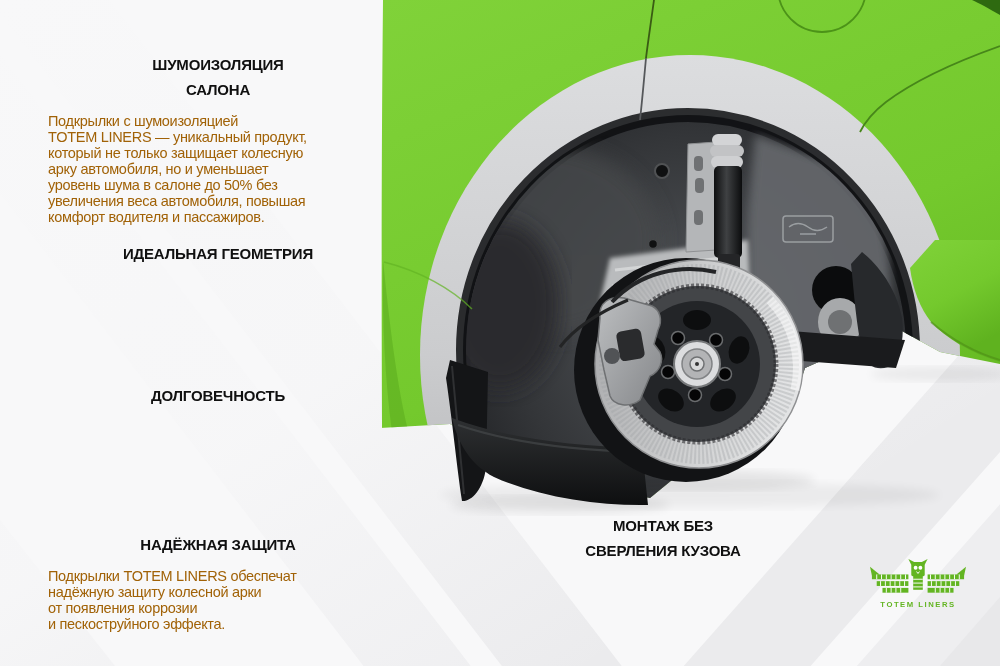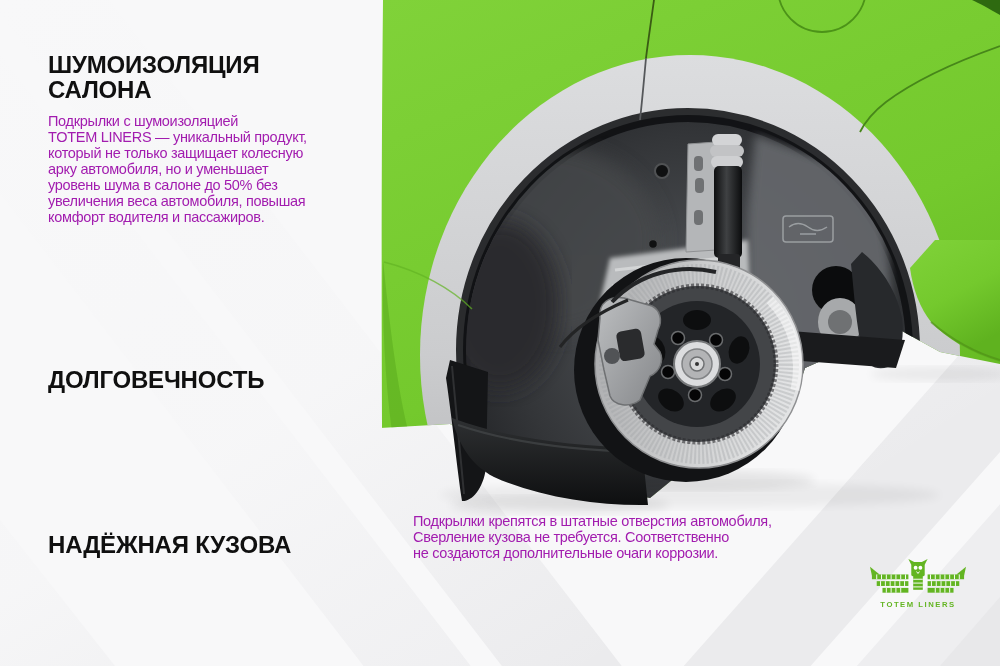--- a/index.html
+++ b/index.html
@@ -5,31 +5,31 @@
   html,body{margin:0;padding:0;background:#d8d8d8;}
   #card{
     position:relative;width:1000px;height:666px;overflow:hidden;
     background:#f8f8f9;
     font-family:"Liberation Sans","DejaVu Sans",sans-serif;
   }
   svg{display:block;}
   .bg-svg,.photo-svg{position:absolute;left:0;top:0;}
   .section{position:absolute;z-index:3;}
   .section h2{
-    margin:0 0 11px 0;font-size:24px;line-height:25px;font-weight:bold;
-    color:#101010;letter-spacing:-0.2px;white-space:pre-line;
+    margin:0 0 11px 0;font-size:15px;line-height:25px;font-weight:bold;
+    color:#101010;letter-spacing:-0.2px;white-space:pre-line;text-align:center;
   }
   .section p{
-    margin:0;font-size:14.5px;line-height:16px;color:#a21caf;
+    margin:0;font-size:14.5px;line-height:16px;color:#a16207;
     letter-spacing:-0.3px;white-space:pre-line;
   }
   .col{left:48px;width:340px;}
   #sec-noise{top:52px;}
   #sec-geometry{top:241px;}
-  #sec-durability{top:367px;}
+  #sec-durability{top:383px;}
   #sec-protection{top:532px;}
   #sec-mounting{left:413px;top:513px;width:500px;}
   #logo{position:absolute;left:870px;top:558px;width:96px;height:54px;z-index:3;}
 </style>
 </head>
 <body>
 
 <div id="card">
 
   <svg class="bg-svg" width="1000" height="666" viewBox="0 0 1000 666" aria-hidden="true">
@@ -225,31 +225,35 @@
 САЛОНА</h2>
     <p>Подкрылки с шумоизоляцией
 TOTEM LINERS — уникальный продукт,
 который не только защищает колесную
 арку автомобиля, но и уменьшает
 уровень шума в салоне до 50% без
 увеличения веса автомобиля, повышая
 комфорт водителя и пассажиров.</p>
   </div>
   <div class="section col" id="sec-geometry">
+    <h2>ИДЕАЛЬНАЯ ГЕОМЕТРИЯ</h2>
   </div>
   <div class="section col" id="sec-durability">
     <h2>ДОЛГОВЕЧНОСТЬ</h2>
   </div>
   <div class="section col" id="sec-protection">
-    <h2>НАДЁЖНАЯ КУЗОВА</h2>
+    <h2>НАДЁЖНАЯ ЗАЩИТА</h2>
+    <p>Подкрылки TOTEM LINERS обеспечат
+надёжную защиту колесной арки
+от появления коррозии
+и пескоструйного эффекта.</p>
   </div>
   <div class="section" id="sec-mounting">
-    <p>Подкрылки крепятся в штатные отверстия автомобиля,
-Сверление кузова не требуется. Соответственно
-не создаются дополнительные очаги коррозии.</p>
+    <h2>МОНТАЖ БЕЗ
+СВЕРЛЕНИЯ КУЗОВА</h2>
   </div>
 
   <div id="logo">
     <svg width="96" height="54" viewBox="0 0 100 54">
       <g fill="#63b522">
 
         <g>
           <polygon points="2,17 0,8 10,16"></polygon>
           <rect x="2" y="16" width="38" height="5"></rect>
           <rect x="7" y="23" width="33" height="5"></rect>

